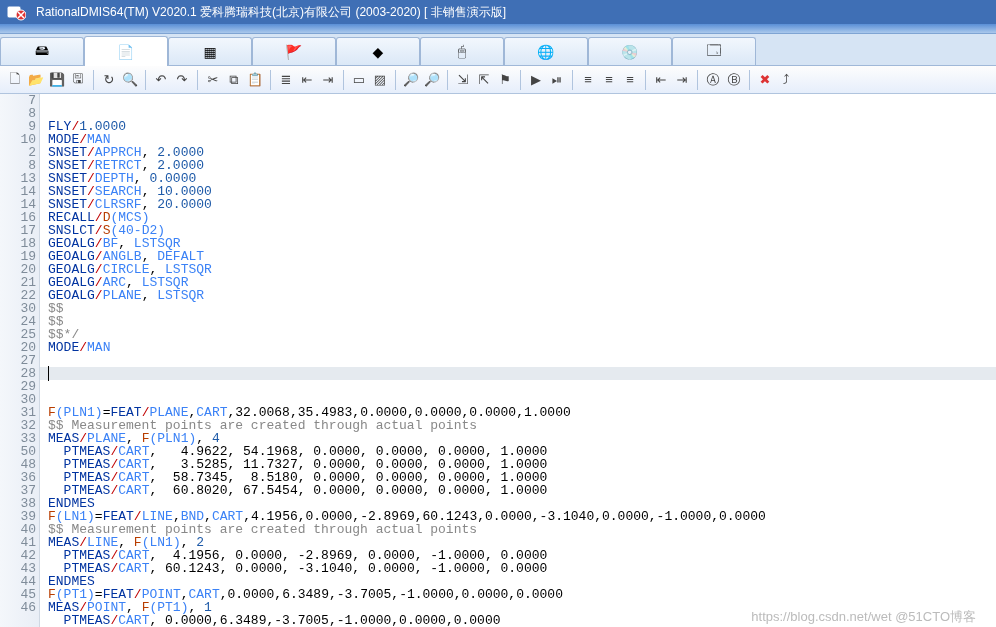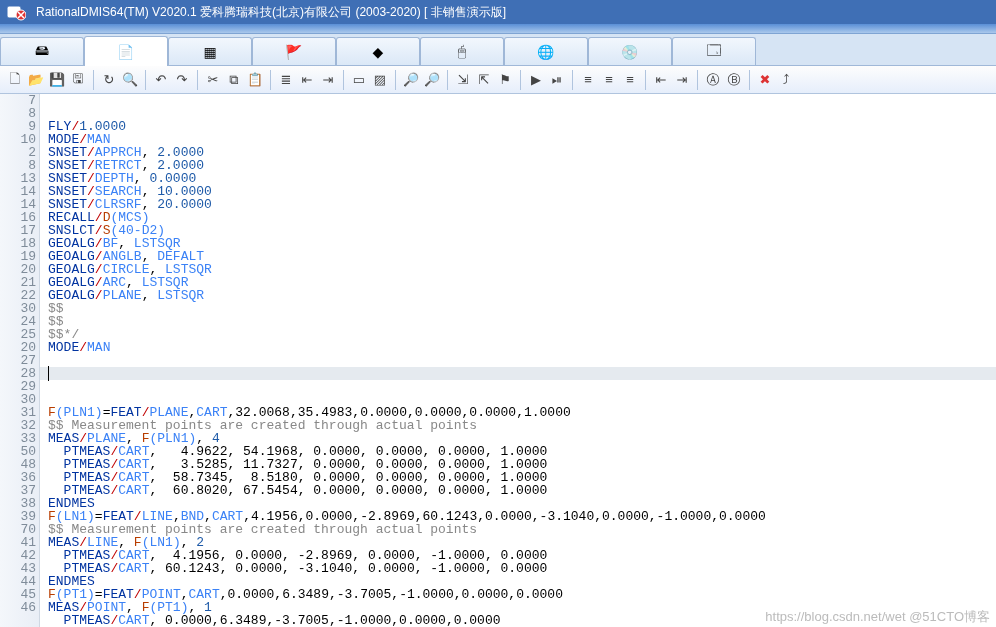--- a/index.html
+++ b/index.html
@@ -22,21 +22,21 @@
   .code .crow { height: 13px; padding-left: 8px; }
   .tok-kw { color: #0033a0; }
   .tok-sep { color: #c00000; }
   .tok-fn { color: #b83d00; }
   .tok-arg { color: #3b82f6; }
   .tok-str { color: #000; }
   .tok-num { color: #1e5aa8; }
   .tok-com { color: #888; }
   .hl-line { background: #e5eaef; }
   .cursor { border-left: 1px solid #000; }
-  .watermark { position: absolute; right: 6px; bottom: 4px; color: #bbb; font-family: sans-serif; font-size: 13px; pointer-events: none; }
+  .watermark { position: absolute; right: 20px; bottom: 4px; color: #bbb; font-family: sans-serif; font-size: 13px; pointer-events: none; }
 </style>
 </head>
 <body>
 
 <div class="titlebar">
   <span class="app-icon">
     <svg width="20" height="18" viewBox="0 0 20 18">
         <rect x="1" y="3" width="14" height="12" rx="2" fill="#fff" stroke="#3f6fb5"></rect>
         <circle cx="15" cy="12" r="5" fill="#d33" stroke="#fff"></circle>
         <path d="M12 9 L18 15 M18 9 L12 15" stroke="#fff" stroke-width="1.5"></path>
@@ -151,21 +151,21 @@
       <div>30</div>
       <div>31</div>
       <div>32</div>
       <div>33</div>
       <div>50</div>
       <div>48</div>
       <div>36</div>
       <div>37</div>
       <div>38</div>
       <div>39</div>
-      <div>70</div>
+      <div>40</div>
       <div>41</div>
       <div>42</div>
       <div>43</div>
       <div>44</div>
       <div>45</div>
       <div>46</div>
     </div>
   <div class="code" id="code">
     <div class="crow"><span class="tok-kw">FLY</span><span class="tok-sep">/</span><span class="tok-num">1.0000</span></div><div class="crow"><span class="tok-kw">MODE</span><span class="tok-sep">/</span><span class="tok-arg">MAN</span></div><div class="crow"><span class="tok-kw">SNSET</span><span class="tok-sep">/</span><span class="tok-arg">APPRCH</span><span class="tok-str">, </span><span class="tok-num">2.0000</span></div><div class="crow"><span class="tok-kw">SNSET</span><span class="tok-sep">/</span><span class="tok-arg">RETRCT</span><span class="tok-str">, </span><span class="tok-num">2.0000</span></div><div class="crow"><span class="tok-kw">SNSET</span><span class="tok-sep">/</span><span class="tok-arg">DEPTH</span><span class="tok-str">, </span><span class="tok-num">0.0000</span></div><div class="crow"><span class="tok-kw">SNSET</span><span class="tok-sep">/</span><span class="tok-arg">SEARCH</span><span class="tok-str">, </span><span class="tok-num">10.0000</span></div><div class="crow"><span class="tok-kw">SNSET</span><span class="tok-sep">/</span><span class="tok-arg">CLRSRF</span><span class="tok-str">, </span><span class="tok-num">20.0000</span></div><div class="crow"><span class="tok-kw">RECALL</span><span class="tok-sep">/</span><span class="tok-fn">D</span><span class="tok-arg">(</span><span class="tok-arg">MCS</span><span class="tok-arg">)</span></div><div class="crow"><span class="tok-kw">SNSLCT</span><span class="tok-sep">/</span><span class="tok-fn">S</span><span class="tok-arg">(40-D2)</span></div><div class="crow"><span class="tok-kw">GEOALG</span><span class="tok-sep">/</span><span class="tok-arg">BF</span><span class="tok-str">, </span><span class="tok-arg">LSTSQR</span></div><div class="crow"><span class="tok-kw">GEOALG</span><span class="tok-sep">/</span><span class="tok-arg">ANGLB</span><span class="tok-str">, </span><span class="tok-arg">DEFALT</span></div><div class="crow"><span class="tok-kw">GEOALG</span><span class="tok-sep">/</span><span class="tok-arg">CIRCLE</span><span class="tok-str">, </span><span class="tok-arg">LSTSQR</span></div><div class="crow"><span class="tok-kw">GEOALG</span><span class="tok-sep">/</span><span class="tok-arg">ARC</span><span class="tok-str">, </span><span class="tok-arg">LSTSQR</span></div><div class="crow"><span class="tok-kw">GEOALG</span><span class="tok-sep">/</span><span class="tok-arg">PLANE</span><span class="tok-str">, </span><span class="tok-arg">LSTSQR</span></div><div class="crow"><span class="tok-com">$$</span></div><div class="crow"><span class="tok-com">$$</span></div><div class="crow"><span class="tok-com">$$*/</span></div><div class="crow"><span class="tok-kw">MODE</span><span class="tok-sep">/</span><span class="tok-arg">MAN</span></div><div class="crow"></div><div class="crow hl-line"><span class="cursor"></span></div><div class="crow"></div><div class="crow"></div><div class="crow"><span class="tok-fn">F</span><span class="tok-arg">(PLN1)</span><span class="tok-str">=</span><span class="tok-kw">FEAT</span><span class="tok-sep">/</span><span class="tok-arg">PLANE</span><span class="tok-str">,</span><span class="tok-arg">CART</span><span class="tok-str">,32.0068,35.4983,0.0000,0.0000,0.0000,1.0000</span></div><div class="crow"><span class="tok-com">$$ Measurement points are created through actual points</span></div><div class="crow"><span class="tok-kw">MEAS</span><span class="tok-sep">/</span><span class="tok-arg">PLANE</span><span class="tok-str">, </span><span class="tok-fn">F</span><span class="tok-arg">(PLN1)</span><span class="tok-str">, </span><span class="tok-num">4</span></div><div class="crow"><span class="tok-str">  </span><span class="tok-kw">PTMEAS</span><span class="tok-sep">/</span><span class="tok-arg">CART</span><span class="tok-str">,   4.9622, 54.1968, 0.0000, 0.0000, 0.0000, 1.0000</span></div><div class="crow"><span class="tok-str">  </span><span class="tok-kw">PTMEAS</span><span class="tok-sep">/</span><span class="tok-arg">CART</span><span class="tok-str">,   3.5285, 11.7327, 0.0000, 0.0000, 0.0000, 1.0000</span></div><div class="crow"><span class="tok-str">  </span><span class="tok-kw">PTMEAS</span><span class="tok-sep">/</span><span class="tok-arg">CART</span><span class="tok-str">,  58.7345,  8.5180, 0.0000, 0.0000, 0.0000, 1.0000</span></div><div class="crow"><span class="tok-str">  </span><span class="tok-kw">PTMEAS</span><span class="tok-sep">/</span><span class="tok-arg">CART</span><span class="tok-str">,  60.8020, 67.5454, 0.0000, 0.0000, 0.0000, 1.0000</span></div><div class="crow"><span class="tok-kw">ENDMES</span></div><div class="crow"><span class="tok-fn">F</span><span class="tok-arg">(LN1)</span><span class="tok-str">=</span><span class="tok-kw">FEAT</span><span class="tok-sep">/</span><span class="tok-arg">LINE</span><span class="tok-str">,</span><span class="tok-arg">BND</span><span class="tok-str">,</span><span class="tok-arg">CART</span><span class="tok-str">,4.1956,0.0000,-2.8969,60.1243,0.0000,-3.1040,0.0000,-1.0000,0.0000</span></div><div class="crow"><span class="tok-com">$$ Measurement points are created through actual points</span></div><div class="crow"><span class="tok-kw">MEAS</span><span class="tok-sep">/</span><span class="tok-arg">LINE</span><span class="tok-str">, </span><span class="tok-fn">F</span><span class="tok-arg">(LN1)</span><span class="tok-str">, </span><span class="tok-num">2</span></div><div class="crow"><span class="tok-str">  </span><span class="tok-kw">PTMEAS</span><span class="tok-sep">/</span><span class="tok-arg">CART</span><span class="tok-str">,  4.1956, 0.0000, -2.8969, 0.0000, -1.0000, 0.0000</span></div><div class="crow"><span class="tok-str">  </span><span class="tok-kw">PTMEAS</span><span class="tok-sep">/</span><span class="tok-arg">CART</span><span class="tok-str">, 60.1243, 0.0000, -3.1040, 0.0000, -1.0000, 0.0000</span></div><div class="crow"><span class="tok-kw">ENDMES</span></div><div class="crow"><span class="tok-fn">F</span><span class="tok-arg">(PT1)</span><span class="tok-str">=</span><span class="tok-kw">FEAT</span><span class="tok-sep">/</span><span class="tok-arg">POINT</span><span class="tok-str">,</span><span class="tok-arg">CART</span><span class="tok-str">,0.0000,6.3489,-3.7005,-1.0000,0.0000,0.0000</span></div><div class="crow"><span class="tok-kw">MEAS</span><span class="tok-sep">/</span><span class="tok-arg">POINT</span><span class="tok-str">, </span><span class="tok-fn">F</span><span class="tok-arg">(PT1)</span><span class="tok-str">, </span><span class="tok-num">1</span></div><div class="crow"><span class="tok-str">  </span><span class="tok-kw">PTMEAS</span><span class="tok-sep">/</span><span class="tok-arg">CART</span><span class="tok-str">, 0.0000,6.3489,-3.7005,-1.0000,0.0000,0.0000</span></div><div class="watermark">https://blog.csdn.net/wet @51CTO博客</div>
   </div>

